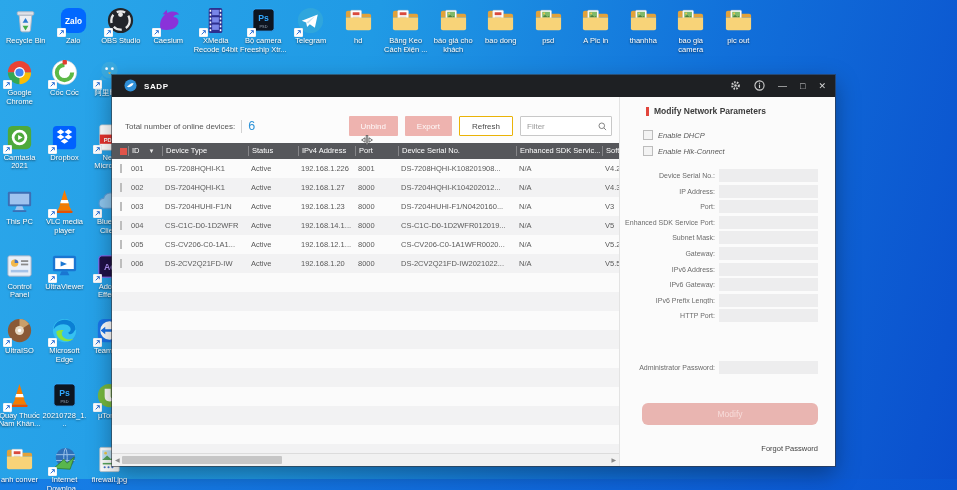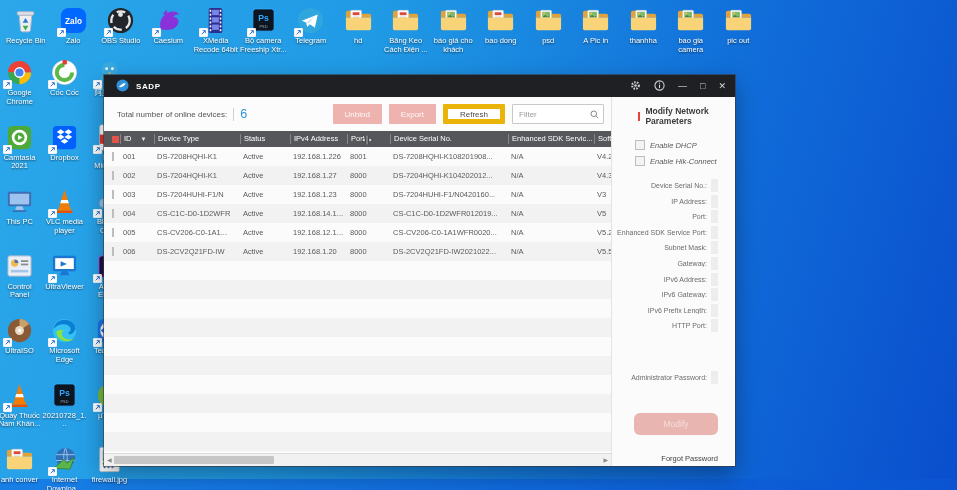--- a/index.html
+++ b/index.html
@@ -16,39 +16,39 @@
     grid-template-columns:45px 45px 45px;grid-auto-rows:64.5px;z-index:1;}
   .dicon{display:flex;flex-direction:column;align-items:center;cursor:default;}
   .ig{width:31px;height:31px;position:relative;flex:none;}
   .ig svg{width:100%;height:100%;display:block;}
   .sc{position:absolute;left:-1px;bottom:-1px;width:9px;height:9px;}
   .sc svg{width:9px;height:9px;}
   .lbl{margin-top:1px;width:100%;font-size:7.5px;line-height:1.18;color:#fff;text-align:center;
     text-shadow:0 1px 2px rgba(0,0,0,.65);max-height:19px;overflow:hidden;word-wrap:break-word;}
 
   
-  #sadp-window{position:absolute;left:104px;top:75px;width:631px;height:391px;z-index:2;
+  #sadp-window{position:absolute;left:112px;top:75px;width:723px;height:391px;z-index:2;
     background:#fbfbfb;box-shadow:0 0 0 1px rgba(55,55,60,.6),0 8px 22px rgba(0,0,0,.35);font-size:8px;color:#555;}
   .titlebar{height:22px;background:#1e2023;display:flex;align-items:center;padding:0 9px 0 12px;}
   .wtitle{color:#fff;font-size:8px;font-weight:bold;margin-left:7px;letter-spacing:.6px;}
   .tbr{margin-left:auto;display:flex;align-items:center;gap:13px;color:#cfcfcf;}
   .wc{font-size:9px;line-height:1;color:#d5d5d5;cursor:default;}
   .wbody{display:flex;height:369px;}
 
   
   .table-side{width:507px;flex:none;display:flex;flex-direction:column;background:#fcfcfc;border-right:1px solid #e3e3e3;}
-  .toolbar{height:34px;flex:none;display:flex;align-items:center;padding:0 7px 0 13px;}
+  .toolbar{height:34px;flex:none;display:flex;align-items:center;padding:12px 7px 0 13px;}
   .tlabel{font-size:8px;color:#555;}
   .tdiv{width:1px;height:13px;background:#d2d2d2;margin:0 6px;}
   .count{font-size:12.5px;color:#2e93d8;}
   .tsp{flex:1;}
   .btn{height:20px;border:none;border-radius:1px;font-size:8px;font-family:inherit;
     display:flex;align-items:center;justify-content:center;padding:0 12px;margin-left:7px;cursor:default;}
   .btn.pink{background:#eeb3af;color:rgba(255,255,255,.92);}
-  .btn.white{background:#fff;border:5px solid #eab308;color:#4a4a4a;}
+  .btn.white{background:#fff;border:1px solid #eab308;color:#4a4a4a;}
   .filter{width:82px;height:18px;border:1px solid #c8c8c8;background:#fff;border-radius:1px;
     display:flex;align-items:center;margin-left:7px;padding:0 4px;}
   .filter input{border:none;outline:none;width:60px;font-size:8px;font-family:inherit;color:#666;background:transparent;}
   .filter input::placeholder{color:#9a9a9a;}
   .filter svg{margin-left:auto;}
 
   .thead{height:16px;flex:none;background:#56575b;display:grid;
     grid-template-columns:16px 34px 86px 50px 57px 43px 118px 86px 1fr;align-items:center;}
   .hc{color:#fff;font-size:7.5px;white-space:nowrap;overflow:hidden;padding-left:3px;
     border-left:1px solid rgba(255,255,255,.28);line-height:10px;height:10px;}

